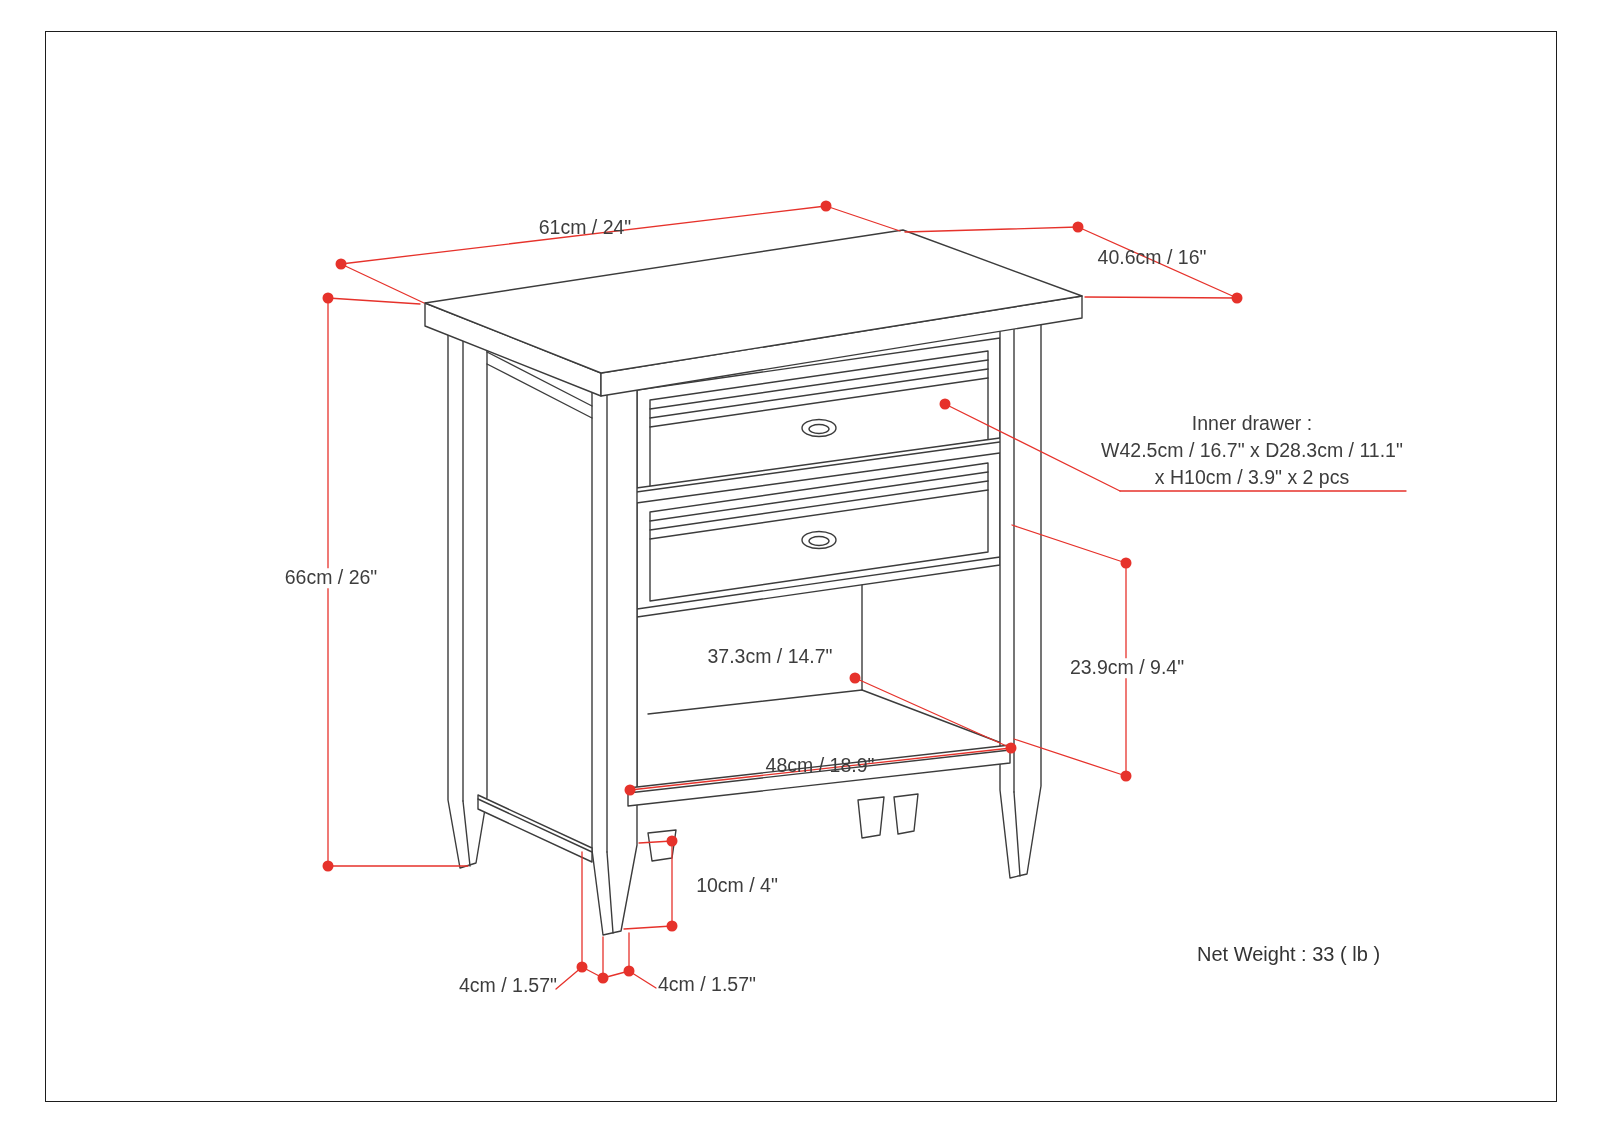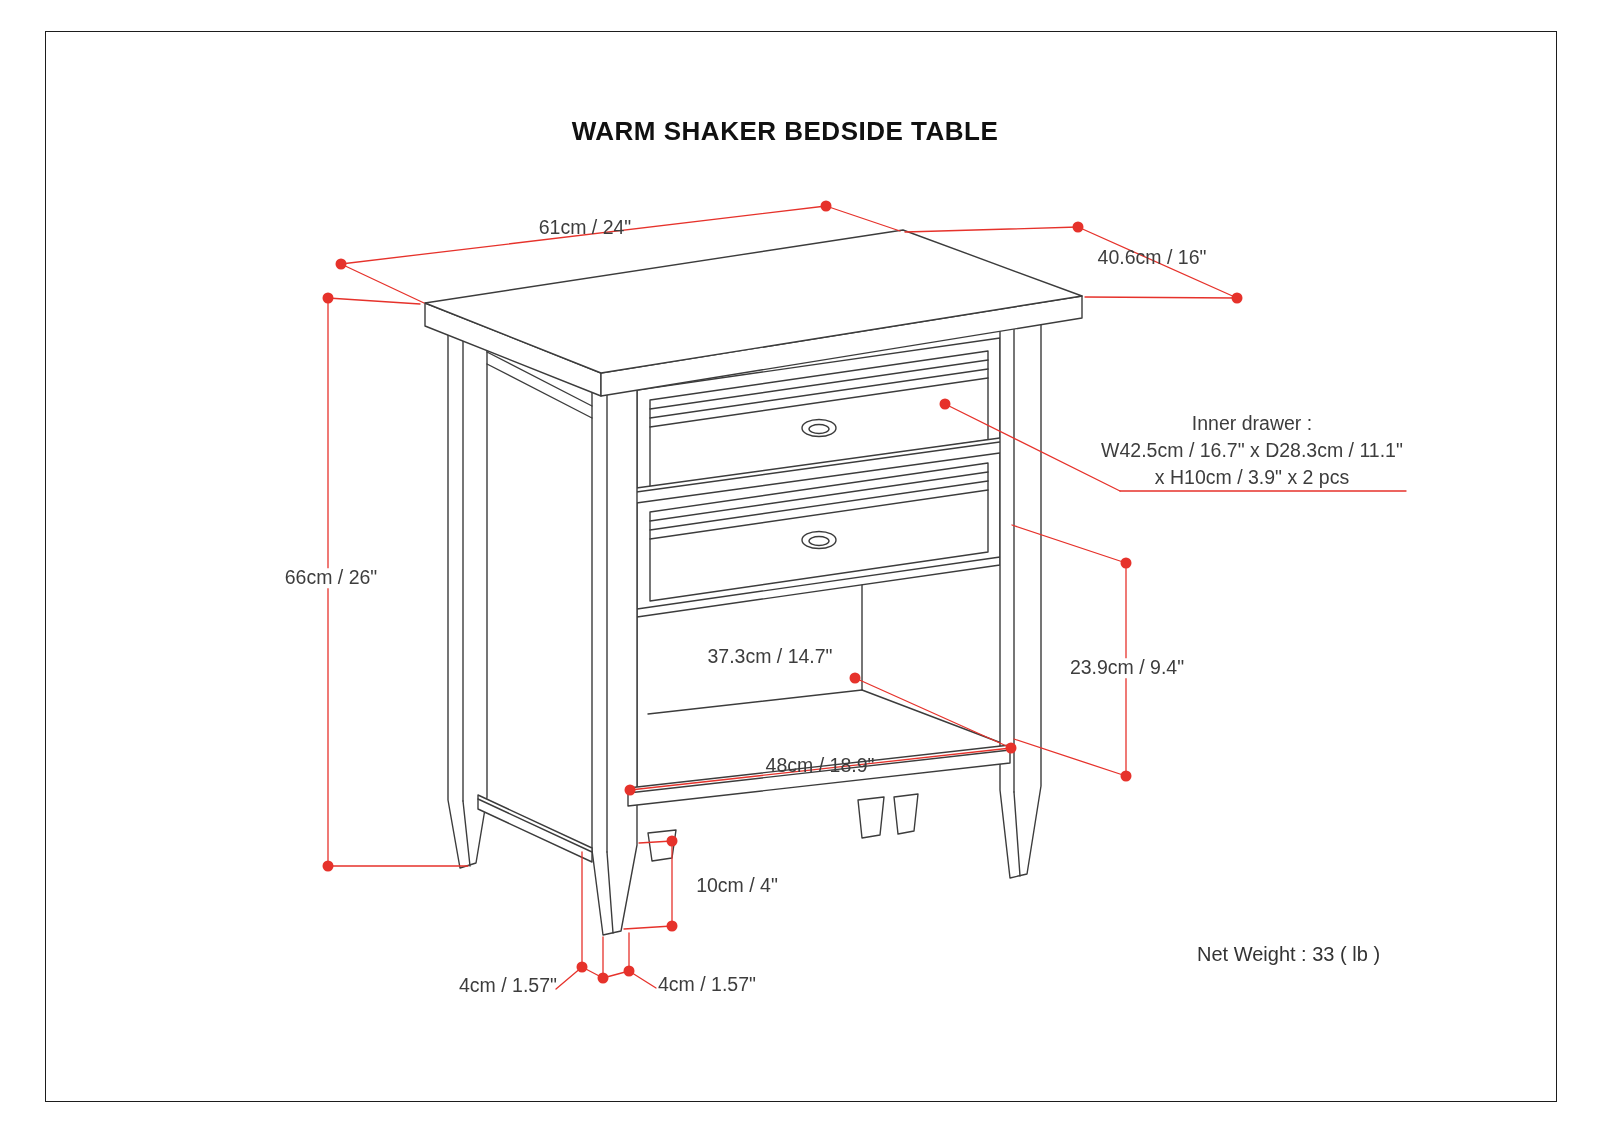--- a/index.html
+++ b/index.html
@@ -18,21 +18,20 @@
              white-space:nowrap;}
   svg{position:absolute;left:0;top:0;}
 </style>
 </head>
 <body>
 
 <div class="page">
 
   <div class="frame"></div>
 
-  <div class="title">WARM SHAKER BEDSIDE TABLE</div>
 
   <svg width="1600" height="1131" viewBox="0 0 1600 1131">
 
     <g stroke="#3c3c3c" stroke-width="1.4" fill="none" stroke-linejoin="round" stroke-linecap="round">
 
       <g>
         <path d="M637,788 L1010,745 L862,690 L648,714 Z" fill="#ffffff" stroke="none"></path>
         <line x1="862" y1="585" x2="862" y2="690"></line>
         <line x1="862" y1="690" x2="648" y2="714"></line>
         <line x1="862" y1="690" x2="1004" y2="744"></line>

